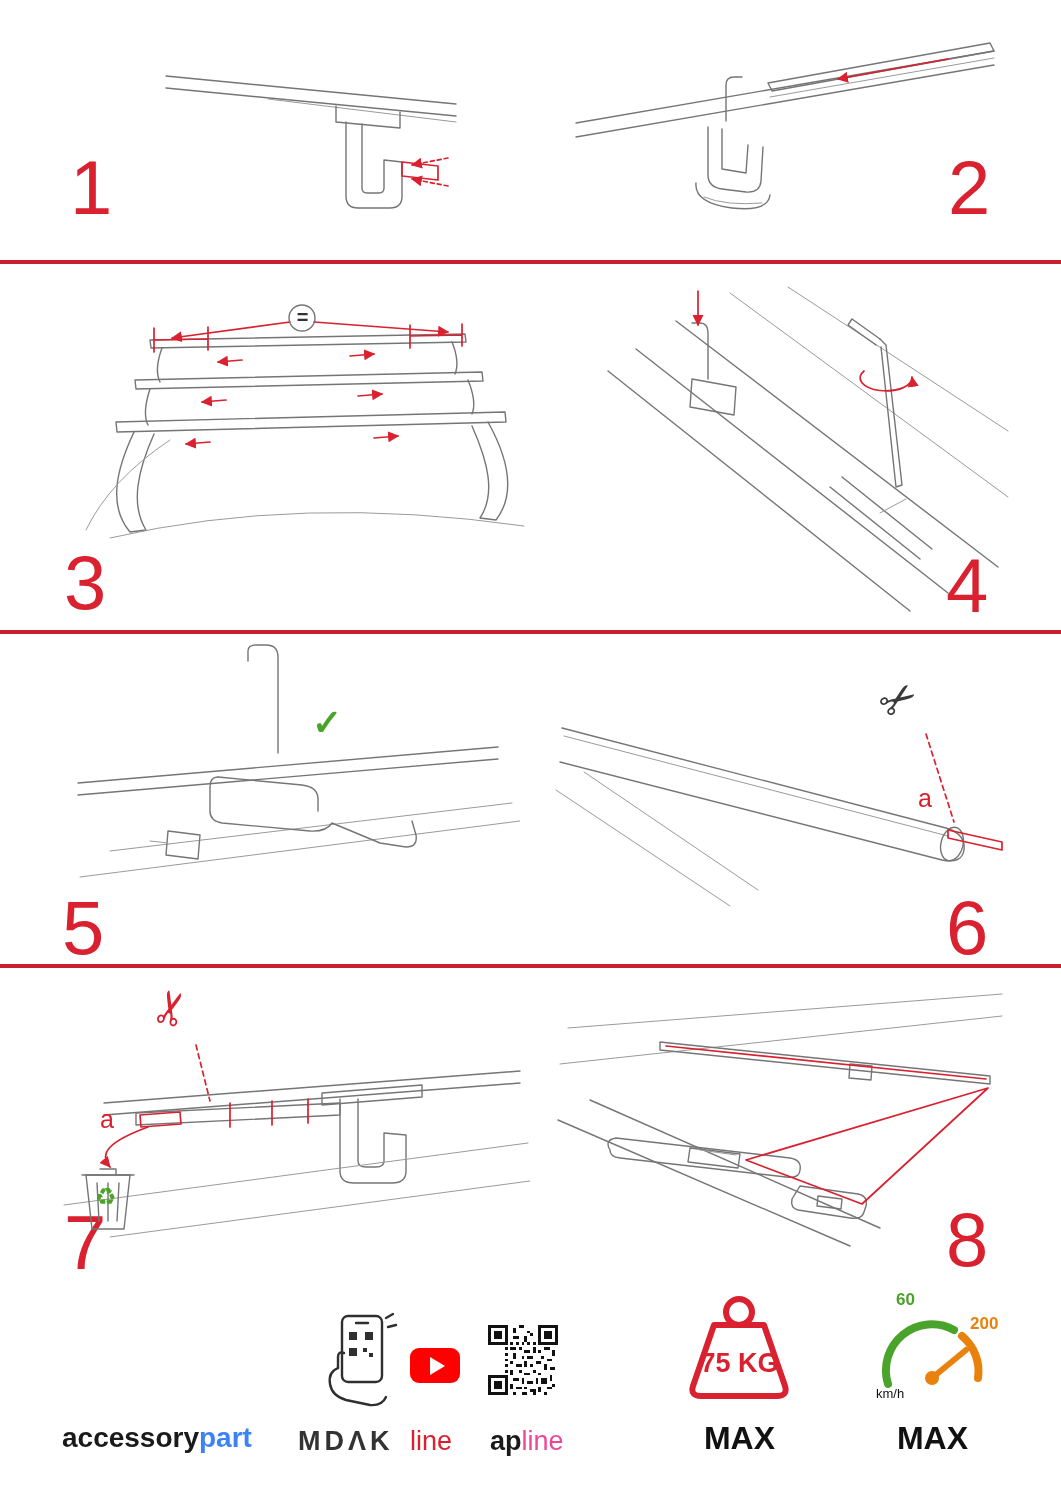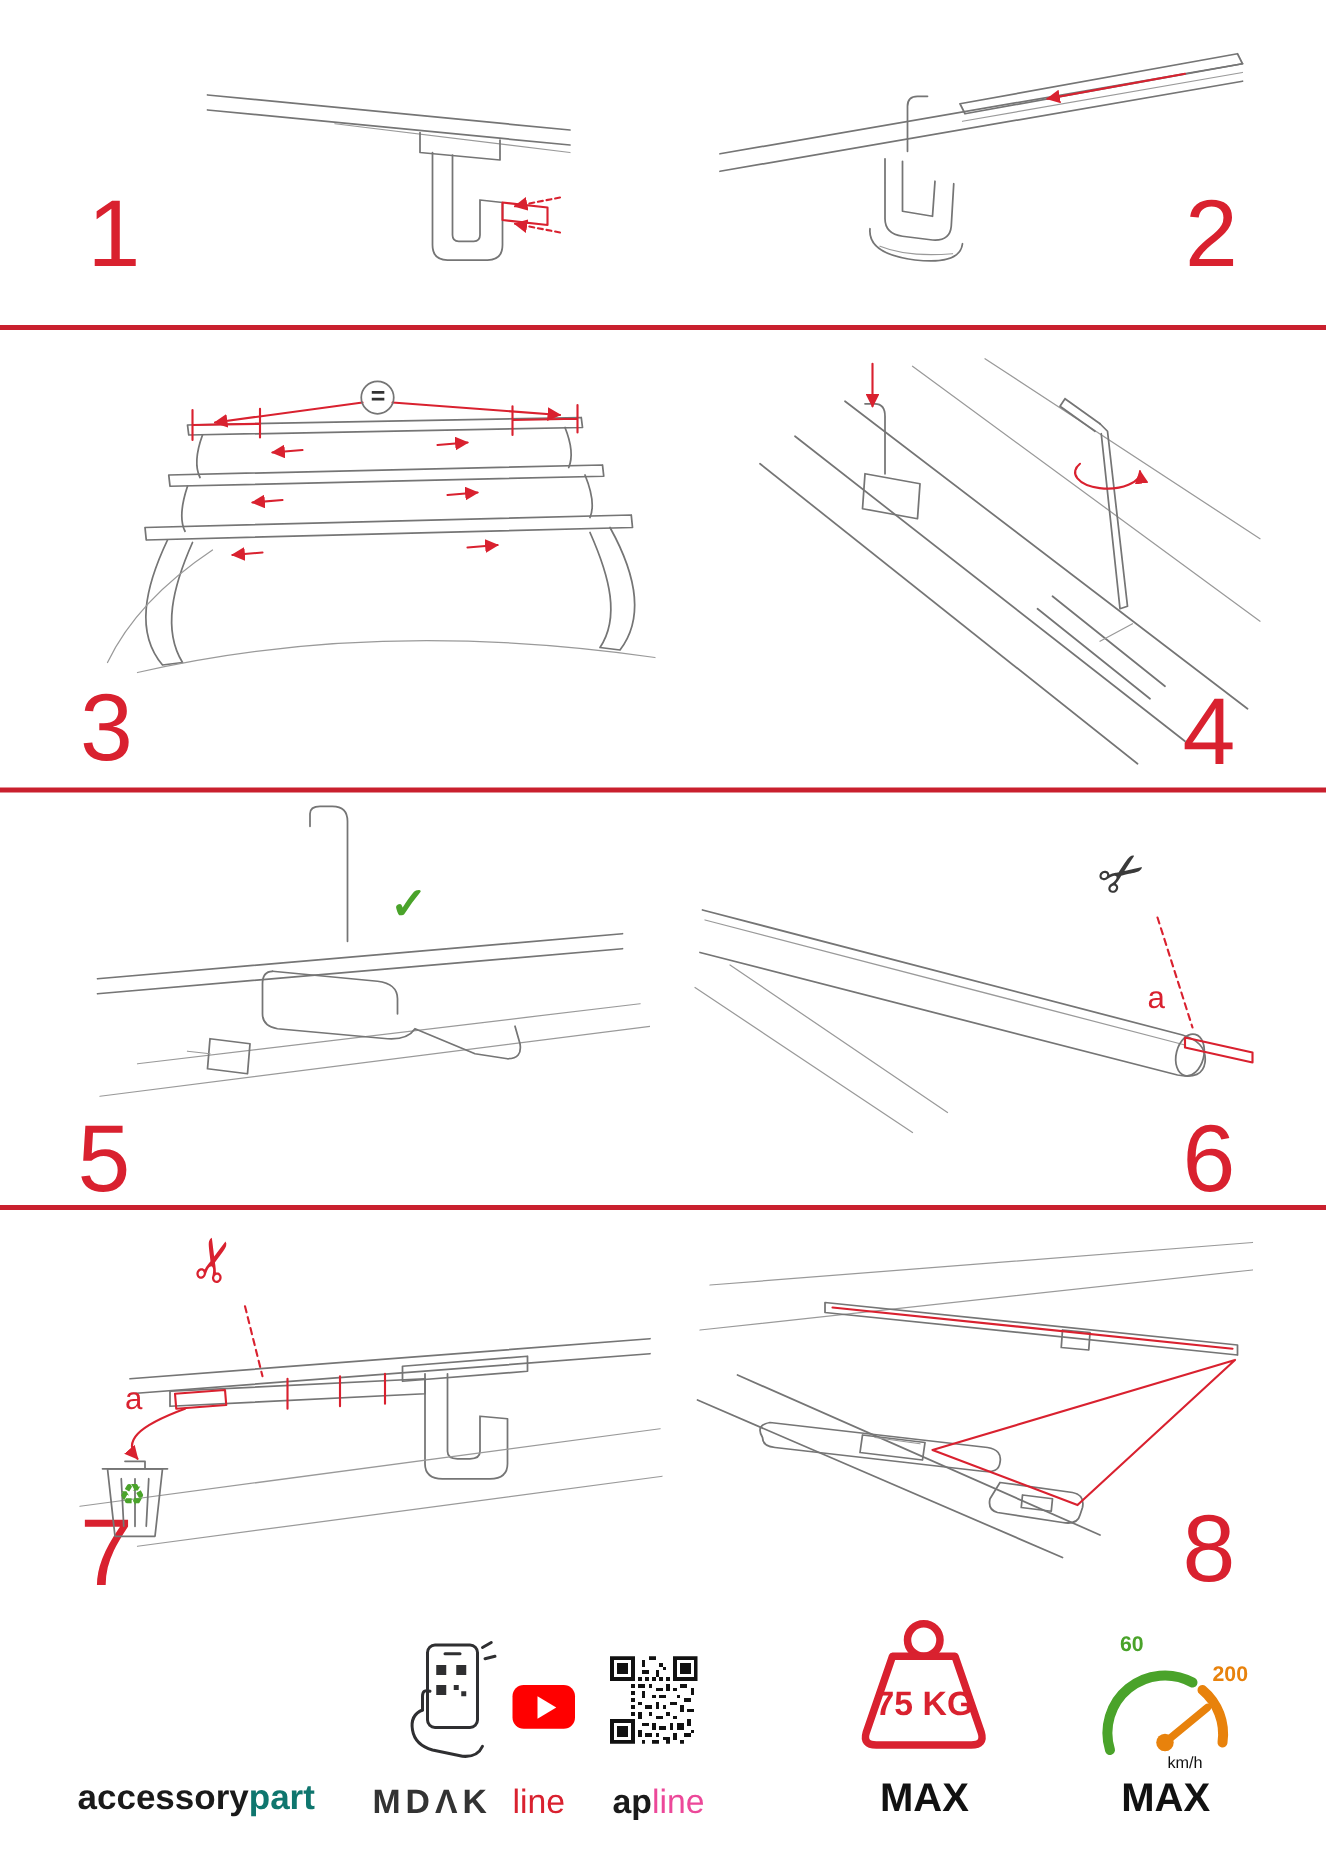--- a/index.html
+++ b/index.html
@@ -20,41 +20,41 @@
   .ln  { stroke:#757575; stroke-width:1.4; fill:none; stroke-linecap:round; stroke-linejoin:round; }
   .ln2 { stroke:#9a9a9a; stroke-width:1;   fill:none; stroke-linecap:round; stroke-linejoin:round; }
   .red { stroke:#d9212f; stroke-width:1.7; fill:none; stroke-linecap:round; stroke-linejoin:round; }
   .lnD { stroke:#2f2f31; stroke-width:2.4; fill:none; stroke-linecap:round; stroke-linejoin:round; }
   .fD  { fill:#2f2f31; }
 
   
   .product-name { position:absolute; left:60px; top:1326px; font-size:52px; font-weight:700;
                   color:#2c2ca0; letter-spacing:1px; }
   .brand-line   { position:absolute; left:62px; top:1422px; font-size:28px; font-weight:700; color:#1a1a1a; }
-  .brand-line .r { color:#0f766e; }
+  .brand-line .r { color:#3b82f6; }
   .logo-mdak { position:absolute; left:298px; top:1426px; font-size:27px; font-weight:600;
                color:#333; letter-spacing:4px; }
   .logo-ipqi { position:absolute; left:410px; top:1426px; font-size:27px; font-weight:400; color:#d9212f; }
   .logo-apline { position:absolute; left:490px; top:1426px; font-size:27px; font-weight:600; color:#1a1a1a; }
   .logo-apline .r { color:#ec4899; font-weight:400; }
 
   .yt-badge { position:absolute; left:410px; top:1348px; width:50px; height:35px;
               background:#ff0000; border-radius:9px; display:flex; align-items:center; justify-content:center; }
   .yt-badge .tri { width:0; height:0; border-left:15px solid #ffffff;
                    border-top:9px solid transparent; border-bottom:9px solid transparent; margin-left:4px; }
 
   .weight-group { position:absolute; left:672px; top:1292px; width:135px; }
   .weight-text  { position:absolute; left:0; top:56px; width:135px; text-align:center;
                   color:#d9212f; font-size:27px; font-weight:700; }
   .max-label    { position:absolute; width:135px; text-align:center; font-size:32px;
                   font-weight:700; color:#111; }
-  .speedo-group { position:absolute; left:872px; top:1292px; width:120px;margin-top:16px; }
+  .speedo-group { position:absolute; left:872px; top:1292px; width:120px; }
   .speed-low  { position:absolute; left:24px; top:-2px;  color:#4aa32a; font-size:17px; font-weight:700; }
   .speed-high { position:absolute; left:98px; top:22px; color:#e8820c; font-size:17px; font-weight:700; }
-  .speed-unit { position:absolute; left:16px; top:94px; width:120px; text-align:center;
+  .speed-unit { position:absolute; left:4px; top:94px; width:120px; text-align:left;
                 color:#111; font-size:13px; font-weight:400; }
 </style>
 </head>
 <body>
 
 <div class="page">
 
   <svg width="0" height="0" style="position:absolute">
     <defs>
       <marker id="arr" viewBox="0 0 10 10" refX="9" refY="5" markerWidth="6.5" markerHeight="6.5" orient="auto">

